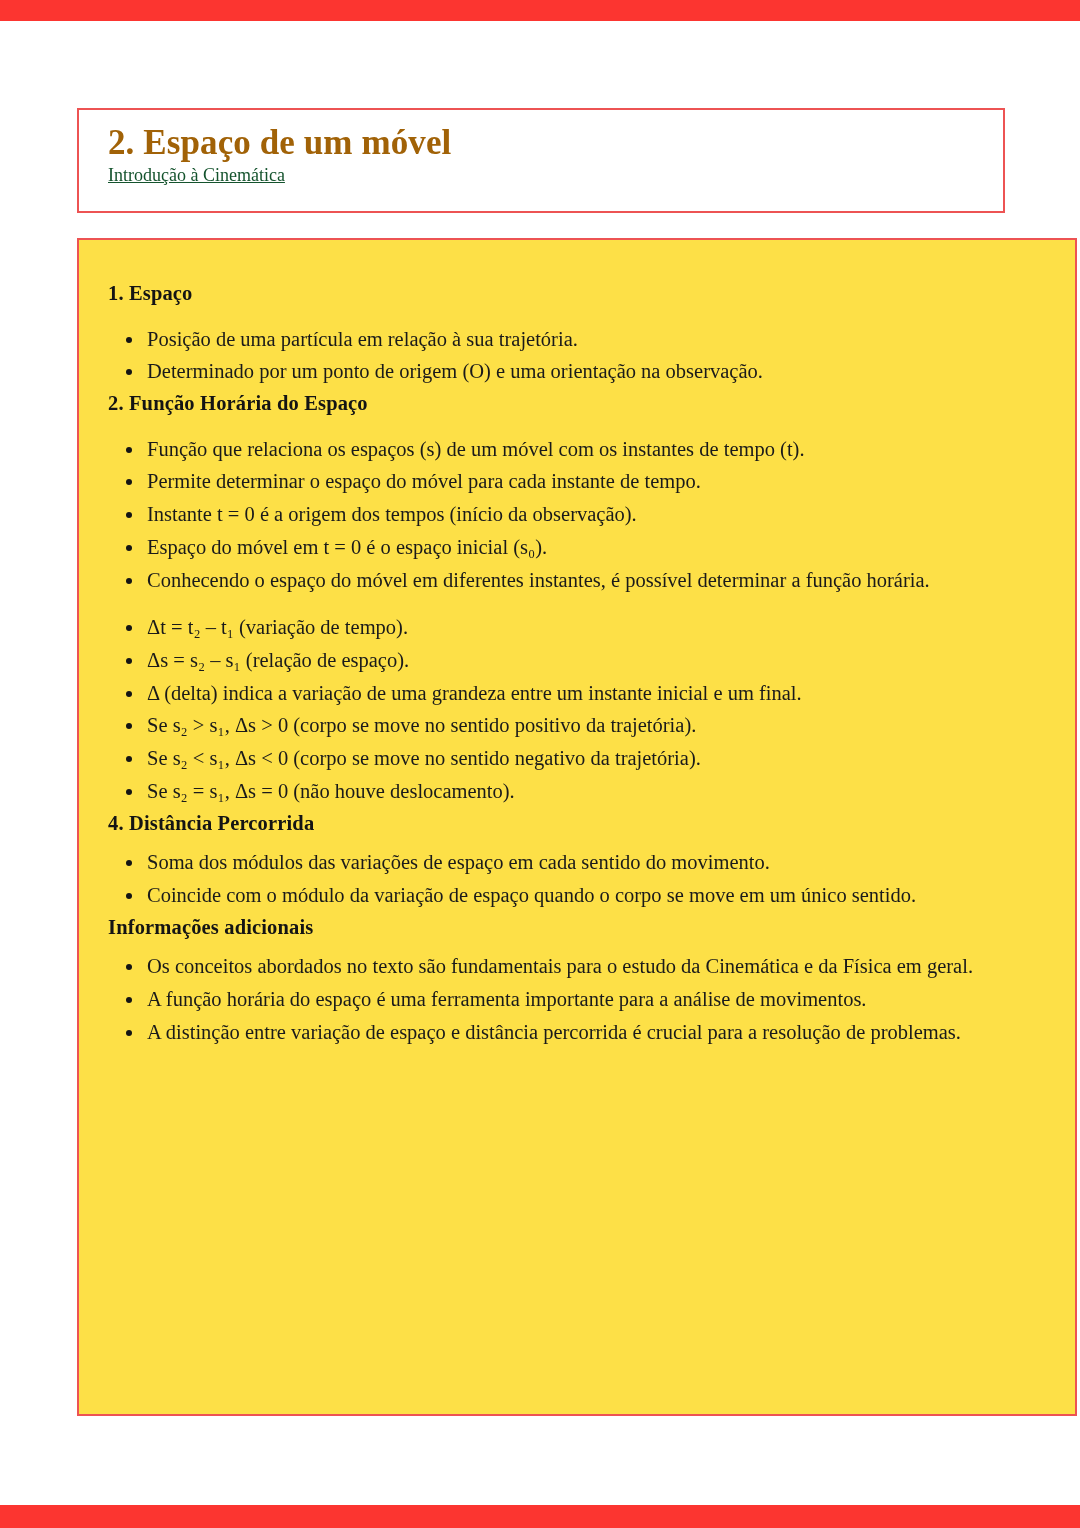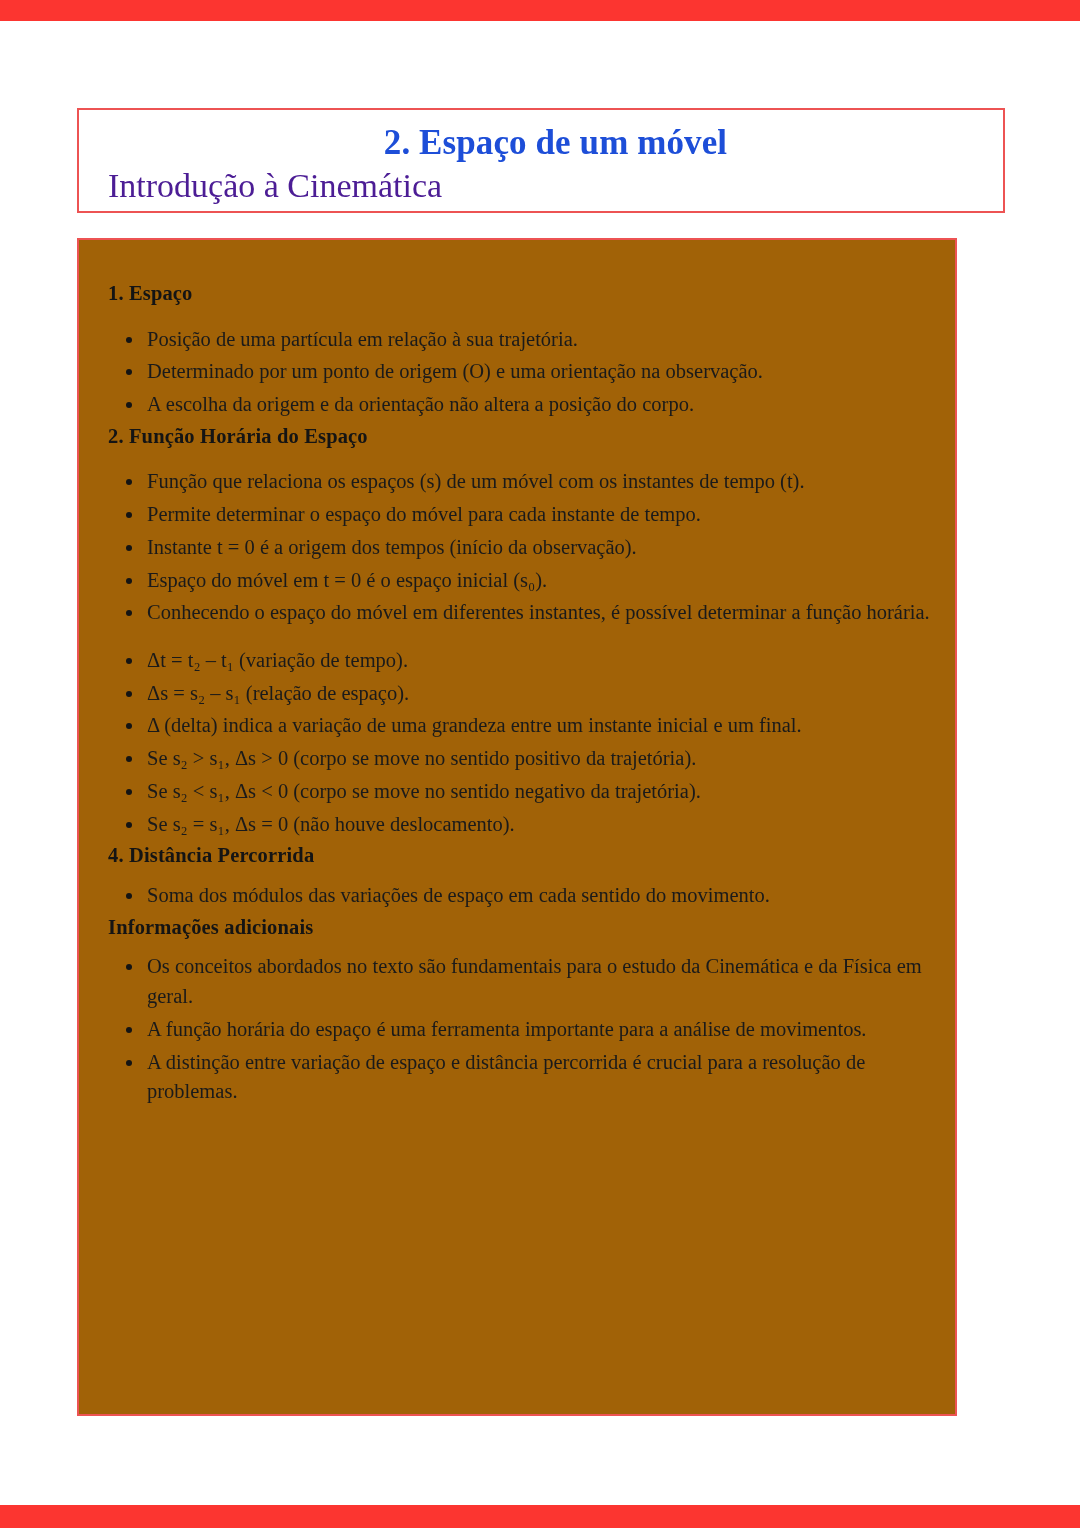--- a/index.html
+++ b/index.html
@@ -43,44 +43,44 @@
     box-sizing: border-box;
     border: 2px solid #ed5353;
     background: #ffffff;
   }
   .header-inner {
     padding: 12px 0 0 29px;
   }
   .doc-title {
     font-size: 35px;
     font-weight: bold;
-    color: #1d4ed8;
+    color: #a16207;
     line-height: 1.18;
     letter-spacing: 0.1px;
     margin: 0;
-    text-align: center;
   }
   .doc-subtitle {
-    font-size: 34px;
+    font-size: 18px;
     font-weight: normal;
-    color: #4c1d95;
+    color: #14532d;
     line-height: 1.22;
     margin: 2px 0 0 0;
+    text-decoration: underline;
   }
 
   
   .content-box {
     position: absolute;
     left: 77px;
     top: 238px;
-    width: 880px;
+    width: 1000px;
     height: 1178px;
     box-sizing: border-box;
     border: 2px solid #ed5353;
-    background: #a16207;
+    background: #fde047;
   }
   .content-inner {
     padding: 40px 24px 0 29px;
   }
 
   
   .section { margin: 0; }
   .section + .section { margin-top: 0; }
 
   .section-heading {
@@ -139,21 +139,20 @@
   </div>
 
   <div class="content-box">
     <div class="content-inner">
 
       <div class="section">
         <div class="section-heading">1. Espaço</div>
         <ul class="bullets spaced">
           <li>Posição de uma partícula em relação à sua trajetória.</li>
           <li>Determinado por um ponto de origem (O) e uma orientação na observação.</li>
-          <li>A escolha da origem e da orientação não altera a posição do corpo.</li>
         </ul>
       </div>
 
       <div class="section gap-before-lg">
         <div class="section-heading">2. Função Horária do Espaço</div>
         <ul class="bullets spaced">
           <li>Função que relaciona os espaços (s) de um móvel com os instantes de tempo (t).</li>
           <li>Permite determinar o espaço do móvel para cada instante de tempo.</li>
           <li>Instante t = 0 é a origem dos tempos (início da observação).</li>
           <li>Espaço do móvel em t = 0 é o espaço inicial (s₀).</li>
@@ -169,20 +168,21 @@
           <li>Se s₂ &gt; s₁, Δs &gt; 0 (corpo se move no sentido positivo da trajetória).</li>
           <li>Se s₂ &lt; s₁, Δs &lt; 0 (corpo se move no sentido negativo da trajetória).</li>
           <li>Se s₂ = s₁, Δs = 0 (não houve deslocamento).</li>
         </ul>
       </div>
 
       <div class="section gap-before-md">
         <div class="section-heading">4. Distância Percorrida</div>
         <ul class="bullets tight">
           <li>Soma dos módulos das variações de espaço em cada sentido do movimento.</li>
+          <li>Coincide com o módulo da variação de espaço quando o corpo se move em um único sentido.</li>
         </ul>
       </div>
 
       <div class="section gap-before-md">
         <div class="section-heading">Informações adicionais</div>
         <ul class="bullets tight">
           <li>Os conceitos abordados no texto são fundamentais para o estudo da Cinemática e da Física em geral.</li>
           <li>A função horária do espaço é uma ferramenta importante para a análise de movimentos.</li>
           <li>A distinção entre variação de espaço e distância percorrida é crucial para a resolução de problemas.</li>
         </ul>

